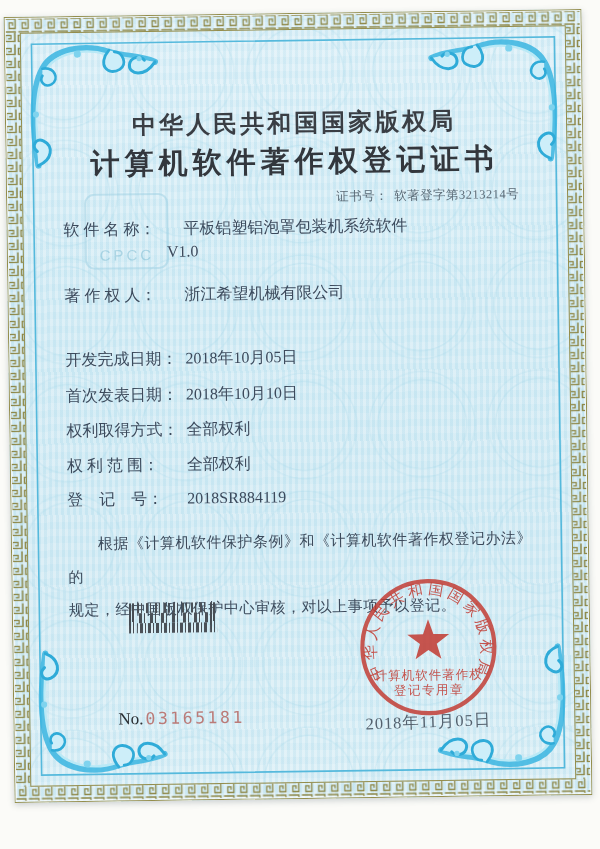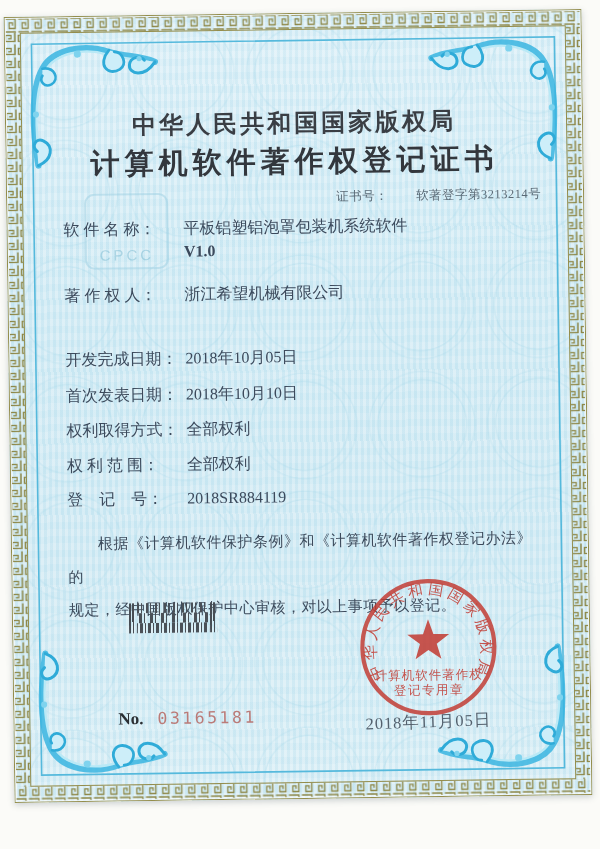--- a/index.html
+++ b/index.html
@@ -23,24 +23,24 @@
   .abs{position:absolute;}
   .authority{
     left:0;top:94px;width:100%;text-align:center;
     font-size:24px;font-weight:bold;letter-spacing:3px;color:#3a3e44;
   }
   .main-title{
     left:0;top:129px;width:100%;text-align:center;
     font-size:29px;font-weight:bold;letter-spacing:5px;color:#33373d;
   }
   .certno{left:330px;top:176px;font-size:12.5px;color:#5a6a76;letter-spacing:.5px;}
-  .certno .lbl{margin-right:28px;}
+  .certno .lbl{margin-right:6px;}
   .row{left:57px;font-size:16px;color:#3c4a5c;white-space:nowrap;}
   .row .label{display:inline-block;width:120px;}
-  .v2{left:177px;top:228px;font-size:16px;color:#3c4a5c;font-weight:bold;}
+  .v2{left:160px;top:228px;font-size:16px;color:#3c4a5c;}
   .statement{left:57px;top:512px;width:474px;font-size:15px;line-height:33px;color:#3d4b5c;letter-spacing:.5px;}
   .statement .l1{display:block;text-indent:2em;}
   .statement .l2{display:block;}
   .watermark{
     left:78px;top:178px;width:84px;height:76px;
     border:2px solid rgba(150,205,224,.45);border-radius:10px;
     display:flex;align-items:flex-end;justify-content:center;
     color:rgba(130,190,212,.55);font-size:15px;letter-spacing:3px;
     font-family:"Liberation Sans",sans-serif;padding-bottom:4px;box-sizing:border-box;
   }
@@ -52,21 +52,21 @@
   .bc-row{height:10px;}
   .bc-row:nth-child(1){background:repeating-linear-gradient(90deg,#4a5057 0 2px,transparent 2px 4px,#4a5057 4px 5px,transparent 5px 9px);}
   .bc-row:nth-child(2){background:repeating-linear-gradient(90deg,transparent 0 2px,#4a5057 2px 5px,transparent 5px 7px,#4a5057 7px 8px,transparent 8px 11px);}
   .bc-row:nth-child(3){background:repeating-linear-gradient(90deg,#4a5057 0 1px,transparent 1px 3px,#4a5057 3px 6px,transparent 6px 8px);}
   .seal{left:346px;top:566px;opacity:.93;}
   .seal-date{
     left:352px;top:700px;font-size:16.5px;color:#54616e;letter-spacing:1px;
     transform:rotate(-1.2deg);
   }
   .serial{left:105px;top:694px;font-size:17px;white-space:nowrap;}
-  .serial .no{color:#2b2f33;font-weight:bold;margin-right:14px;}
+  .serial .no{color:#2b2f33;font-weight:normal;margin-right:2px;}
   .serial .digits{
     color:#bb7b78;font-family:"DejaVu Sans Mono",monospace;
     font-size:16.5px;letter-spacing:2.5px;
   }
   svg text{font-family:"Liberation Serif","DejaVu Serif",serif;}
 </style>
 </head>
 <body>
 
 <div class="cert">

